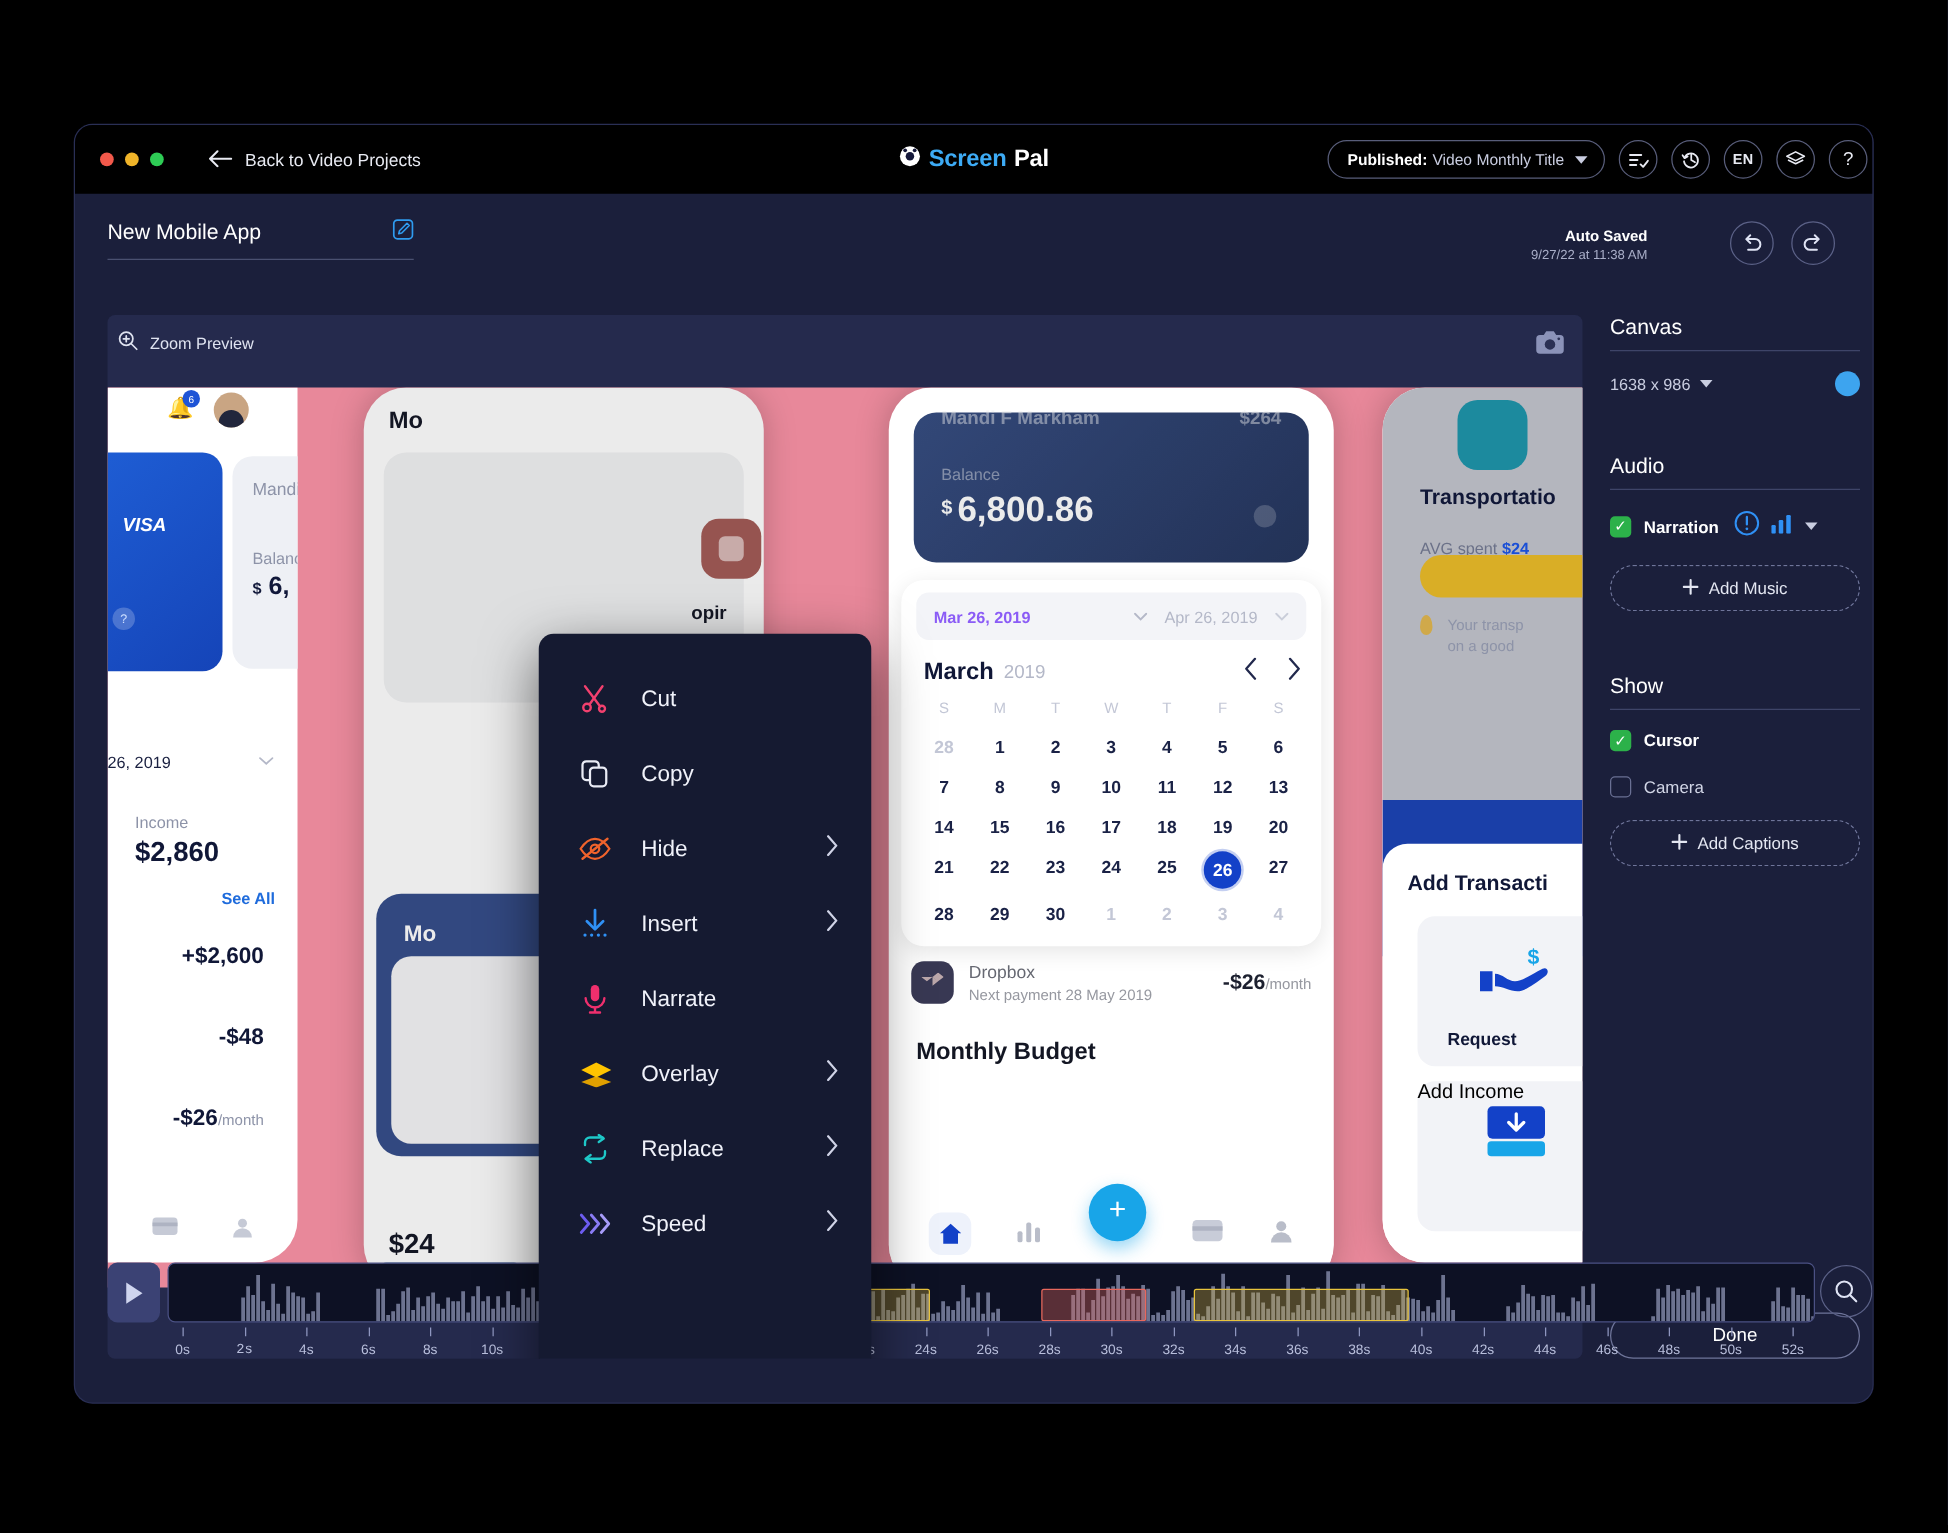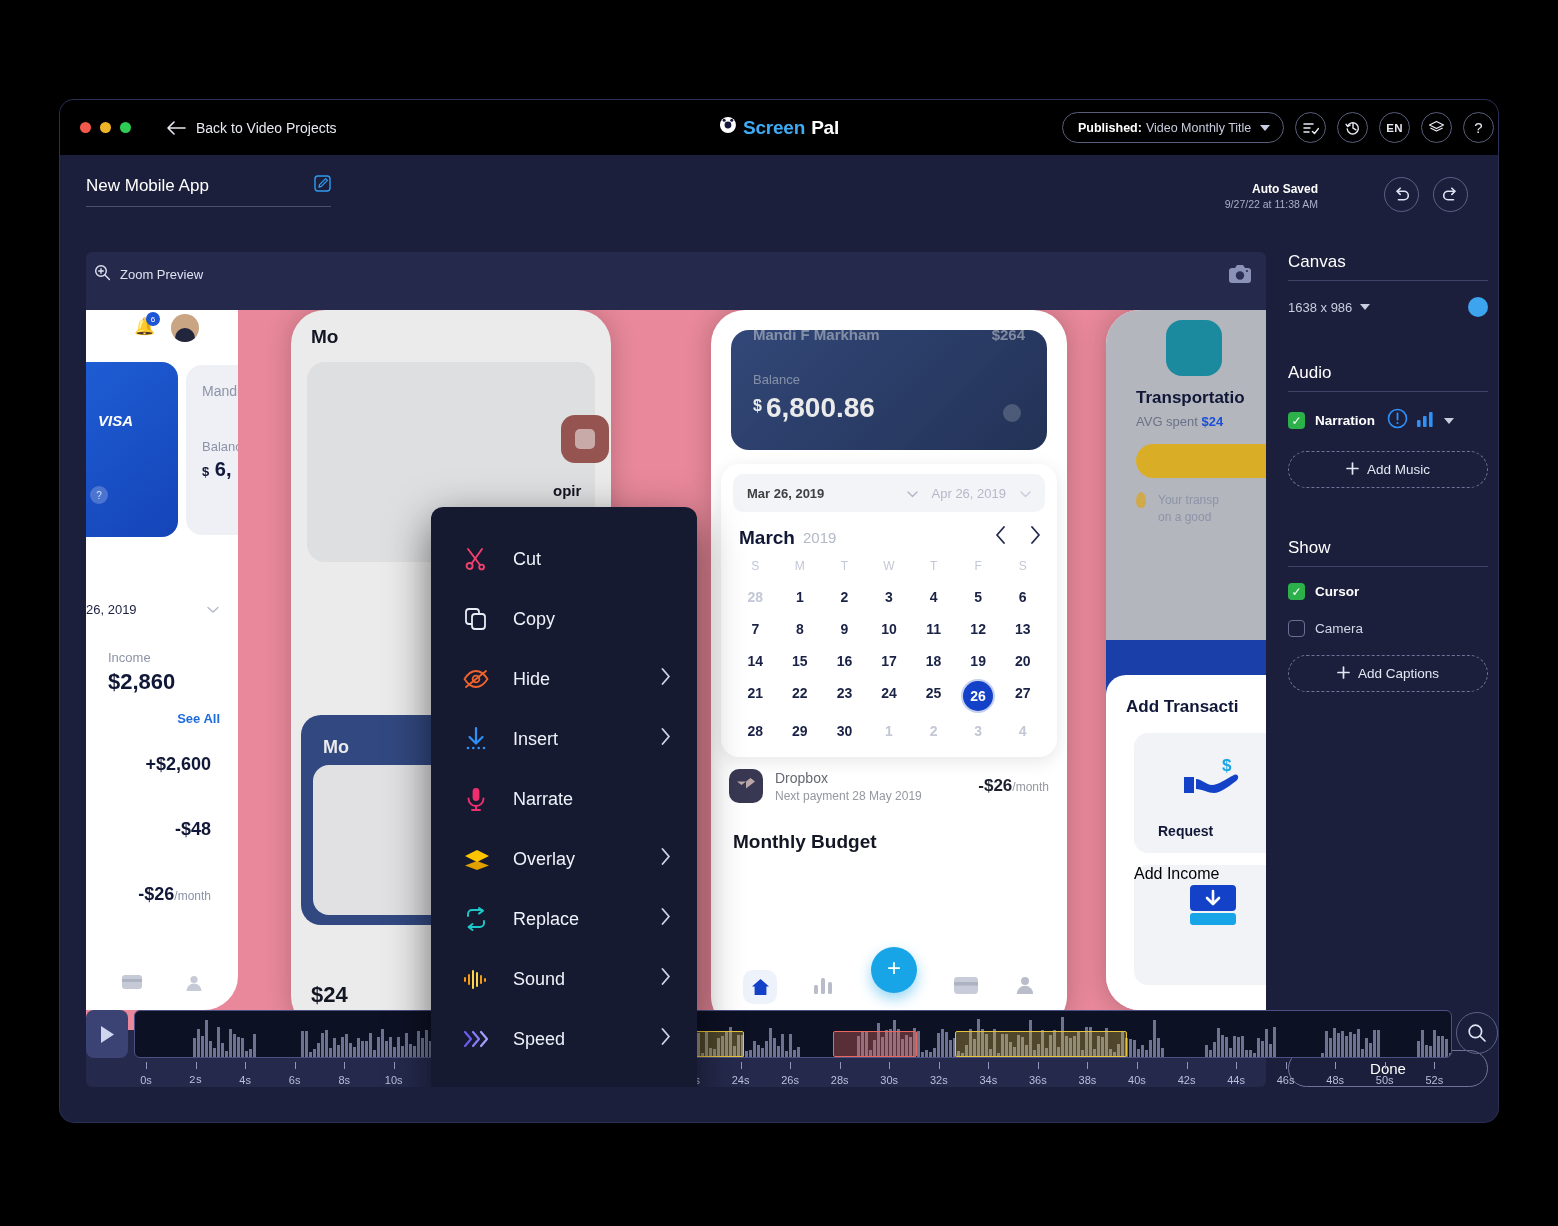--- a/index.html
+++ b/index.html
@@ -28,21 +28,21 @@
     background: #000000;
     display: flex; align-items: center;
   }
   .traffic { display: flex; gap: 9px; margin-left: 20px; }
   .dot { width: 11px; height: 11px; border-radius: 50%; }
   .dot.red { background: #f2594b; }
   .dot.yellow { background: #f0b429; }
   .dot.green { background: #2ecc55; }
 
   #back-link {
-    display: flex; align-items: center; gap: 10px;
+    display: flex; gap: 10px;
     margin-left: 35px; color: #e8eaf2; font-size: 14px;
     cursor: pointer;
   }
   #back-link svg { display: block; }
 
   #brand {
     position: absolute; left: 50%; transform: translateX(-50%);
     display: flex; align-items: center; gap: 6px;
     font-size: 19px; font-weight: bold; letter-spacing: -0.2px;
   }
@@ -223,21 +223,21 @@
 
   .p3-cal {
     margin: 14px 10px 0 10px; background: #ffffff;
     border-radius: 18px; box-shadow: 0 4px 18px rgba(0,0,0,.10);
     padding: 10px 12px 14px 12px;
   }
   .cal-range {
     background: #f3f4f8; border-radius: 10px; height: 38px;
     display: flex; align-items: center; padding: 0 14px;
   }
-  .cal-range .r1 { font-size: 13px; font-weight: bold; color: #404040; }
+  .cal-range .r1 { font-size: 13px; font-weight: bold; color: #8b5cf6; }
   .cal-range .r2 { font-size: 13px; color: #b4b8c8; }
   .cal-range .cd { margin: 0 14px 0 auto; }
   .cal-range .cd2 { margin-left: 14px; }
   .cal-head { display: flex; align-items: center; margin: 14px 4px 10px 6px; }
   .cal-head .mon { font-size: 19px; font-weight: bold; color: #101737; }
   .cal-head .yr { font-size: 15px; color: #b4b8c8; margin-left: 8px; }
   .cal-head .arrows { margin-left: auto; display: flex; gap: 24px; font-size: 18px; color: #22294d; }
   .cal-grid { display: grid; grid-template-columns: repeat(7, 1fr); row-gap: 8px; text-align: center; }
   .cal-grid .dow { font-size: 12px; color: #c3c7d6; padding-bottom: 4px; }
   .cal-grid .day { font-size: 14px; color: #1a2246; font-weight: bold; padding: 4px 0; }
@@ -273,21 +273,21 @@
     background: #18a5e8; color: #fff; font-size: 24px; line-height: 42px;
     text-align: center; margin-top: -34px;
     box-shadow: 0 6px 14px rgba(24,165,232,.45);
   }
   .p3-homechip { width:34px;height:34px;border-radius:10px;background:#eef2fb;display:flex;align-items:center;justify-content:center;}
 
   
   .p4-grey { background: #b4b6be; height: 330px; position: relative; }
   .p4-tealicon { position: absolute; left: 60px; top: 10px; width: 56px; height: 56px; border-radius: 16px; background: #1c8a9e; }
   .p4-h { position: absolute; left: 30px; top: 78px; font-size: 17px; font-weight: bold; color: #101737; white-space: nowrap; }
-  .p4-sub { position: absolute; left: 30px; top: 104px; font-size: 13px; color: #6b7188; white-space: nowrap; }
+  .p4-sub { position: absolute; left: 30px; top: 121px; font-size: 13px; color: #6b7188; white-space: nowrap; }
   .p4-sub b { color: #1a4fd6; }
   .p4-pill { position: absolute; left: 30px; top: 134px; width: 150px; height: 34px; border-radius: 17px; background: #d9ae26; }
   .p4-note { position: absolute; left: 52px; top: 182px; font-size: 12px; color: #8d93a8; line-height: 17px; white-space: nowrap; }
   .p4-drop { position: absolute; left: 30px; top: 182px; width: 10px; height: 16px; background: #d0a94a; border-radius: 50% 50% 50% 50%/60% 60% 40% 40%; }
   .p4-blue { background: #1a3fa8; height: 125px; position: relative; }
   .p4-blue .bt { color: #fff; font-size: 17px; font-weight: bold; position: absolute; left: 24px; top: 48px; white-space: nowrap; }
   .p4-white { background: #fff; position: absolute; left: 0; top: 365px; width: 100%; height: 335px; border-radius: 20px 0 0 0; }
   .p4-addt { font-size: 17px; font-weight: bold; color: #101737; padding: 22px 0 0 20px; white-space: nowrap; }
   .p4-tile { margin: 16px 0 0 28px; width: 160px; height: 120px; background: #f2f3f7; border-radius: 14px; position: relative; }
   .p4-tile .lbl { position: absolute; left: 24px; bottom: 14px; font-size: 14px; font-weight: bold; color: #101737; }
@@ -823,38 +823,20 @@
             </svg>
         </span>
         <span class="mi-lb">Replace</span>
         <span class="mi-ar">
           <svg width="10" height="17" viewBox="0 0 10 17">
               <path d="M1.5 1 8 8.5 1.5 16" fill="none" stroke="#cfd3e6" stroke-width="1.8" stroke-linecap="round" stroke-linejoin="round"></path>
             </svg>
         </span>
       </div>
 
-      <div class="mi">
-        <span class="mi-ic">
-          <svg width="26" height="24" viewBox="0 0 26 24">
-            <rect x="1" y="10" width="2" height="5" rx="1" fill="#f59b14"></rect>
-            <rect x="5" y="7" width="2" height="11" rx="1" fill="#f59b14"></rect>
-            <rect x="9" y="3" width="2" height="19" rx="1" fill="#ffd24d"></rect>
-            <rect x="13" y="5" width="2" height="15" rx="1" fill="#ffd24d"></rect>
-            <rect x="17" y="8" width="2" height="9" rx="1" fill="#f59b14"></rect>
-            <rect x="21" y="11" width="2" height="4" rx="1" fill="#f59b14"></rect>
-          </svg>
-        </span>
-        <span class="mi-lb">Sound</span>
-        <span class="mi-ar">
-          <svg width="10" height="17" viewBox="0 0 10 17">
-              <path d="M1.5 1 8 8.5 1.5 16" fill="none" stroke="#cfd3e6" stroke-width="1.8" stroke-linecap="round" stroke-linejoin="round"></path>
-            </svg>
-        </span>
-      </div>
 
       <div class="mi">
         <span class="mi-ic">
           <svg width="28" height="20" viewBox="0 0 28 20">
               <path d="M2 3 8 10 2 17" fill="none" stroke="#6d5cf0" stroke-width="2.2" stroke-linecap="round" stroke-linejoin="round"></path>
               <path d="M10 3 16 10 10 17" fill="none" stroke="#8a7cf5" stroke-width="2.2" stroke-linecap="round" stroke-linejoin="round"></path>
               <path d="M18 3 24 10 18 17" fill="none" stroke="#a79cf8" stroke-width="2.2" stroke-linecap="round" stroke-linejoin="round"></path>
             </svg>
         </span>
         <span class="mi-lb">Speed</span>

